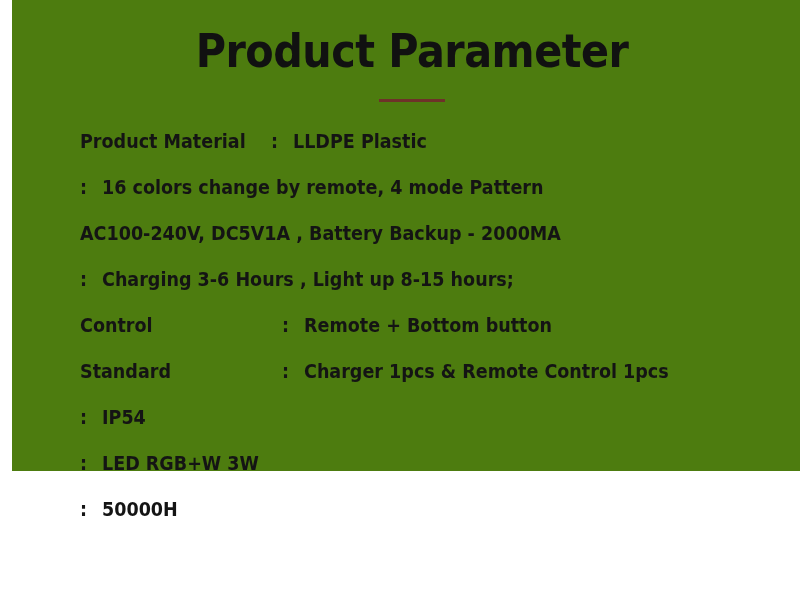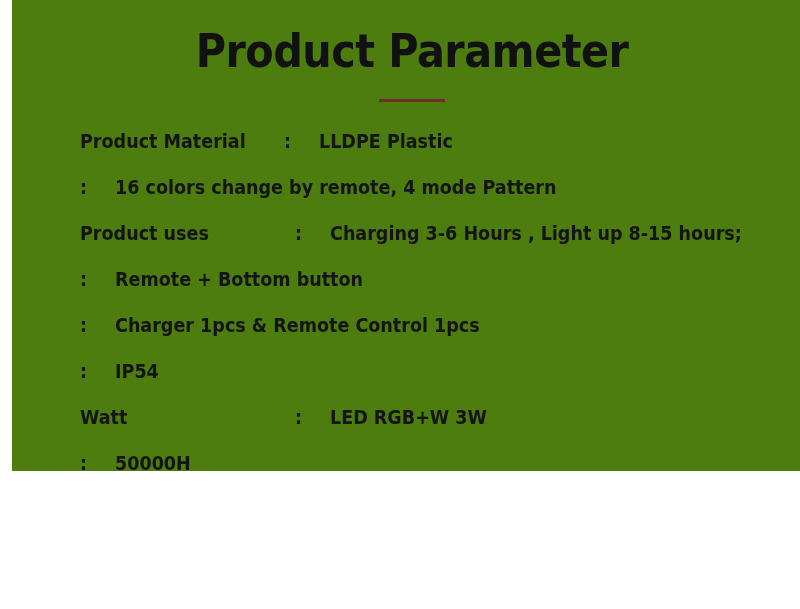--- a/index.html
+++ b/index.html
@@ -52,21 +52,20 @@
   .spec-list {
     margin-top: 30px;
     padding-left: 68px;
     padding-right: 20px;
   }
   .spec-row {
     display: flex;
     align-items: baseline;
     height: 46px;
     white-space: nowrap;
-    gap: 13px;
   }
   .spec-label,
   .spec-colon,
   .spec-value,
   .spec-full {
     font-family: "DejaVu Sans", sans-serif;
     font-size: 19.5px;
     font-weight: 700;
     color: #141414;
     line-height: 1;
@@ -120,48 +119,51 @@
       </div>
       <span class="spec-colon">:</span>
       <span class="spec-value">LLDPE Plastic</span>
     </div>
 
     <div class="spec-row">
       <span class="spec-colon">:</span>
       <span class="spec-value">16 colors change by remote, 4 mode Pattern</span>
     </div>
 
+    <div class="spec-row">
+      <span class="spec-full">AC100-240V, DC5V1A , Battery Backup -  2000MA</span>
+    </div>
 
     <div class="spec-row">
-      <div class="label-cell">
-        <span class="spec-label">Product uses</span>
-      </div>
       <span class="spec-colon">:</span>
       <span class="spec-value">Charging 3-6 Hours , Light up 8-15 hours;</span>
     </div>
 
     <div class="spec-row">
+      <div class="label-cell">
+        <span class="spec-label">Control</span>
+      </div>
       <span class="spec-colon">:</span>
       <span class="spec-value">Remote + Bottom button</span>
     </div>
 
     <div class="spec-row">
+      <div class="label-cell">
+        <span class="spec-label">Standard</span>
+      </div>
       <span class="spec-colon">:</span>
       <span class="spec-value">Charger 1pcs &amp; Remote Control 1pcs</span>
     </div>
 
     <div class="spec-row">
       <span class="spec-colon">:</span>
       <span class="spec-value">IP54</span>
     </div>
 
     <div class="spec-row">
-      <div class="label-cell">
-        <span class="spec-label">Watt</span>
-      </div>
       <span class="spec-colon">:</span>
       <span class="spec-value">LED RGB+W 3W</span>
     </div>
 
     <div class="spec-row">
       <span class="spec-colon">:</span>
       <span class="spec-value">50000H</span>
     </div>
 
   </div>

